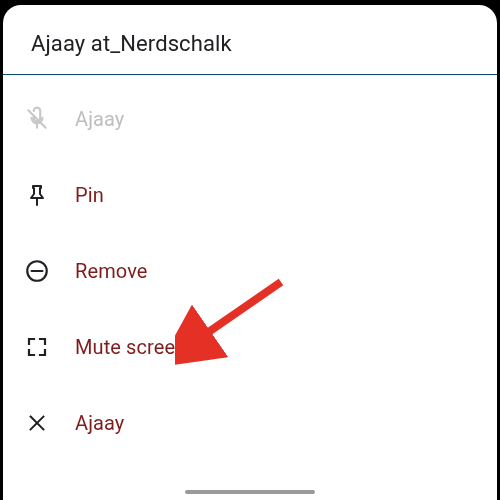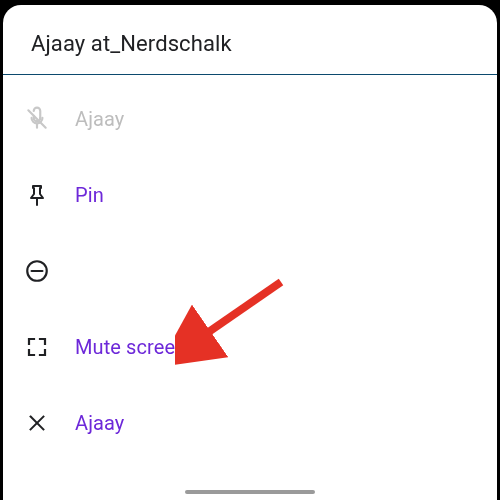--- a/index.html
+++ b/index.html
@@ -47,21 +47,21 @@
       width: 28px;
       height: 28px;
       display: flex;
       align-items: center;
       justify-content: center;
       flex: 0 0 28px;
     }
     .icon-wrap svg { display: block; }
     .menu-label {
       font-size: 20px;
-      color: #6d28d9;
+      color: #7f1d1d;
       margin-left: 24px;
       letter-spacing: 0.1px;
     }
     .disabled .menu-label { color: #bdbdbd; }
     .home-indicator {
       position: absolute;
       bottom: 6px;
       left: 50%;
       transform: translateX(-50%);
       width: 130px;
@@ -109,20 +109,21 @@
       <span class="menu-label">Pin</span>
     </div>
 
     <div class="menu-item">
       <span class="icon-wrap">
         <svg width="26" height="26" viewBox="0 0 24 24" fill="none" stroke="#202124" stroke-width="2" stroke-linecap="round" stroke-linejoin="round">
           <circle cx="12" cy="12" r="9"></circle>
           <line x1="7" y1="12" x2="17" y2="12"></line>
         </svg>
       </span>
+      <span class="menu-label">Remove</span>
     </div>
 
     <div class="menu-item">
       <span class="icon-wrap">
         <svg width="24" height="24" viewBox="0 0 24 24" fill="none" stroke="#202124" stroke-width="2.2" stroke-linecap="square">
           <path d="M4 9 V4 H9"></path>
           <path d="M20 9 V4 H15"></path>
           <path d="M4 15 V20 H9"></path>
           <path d="M20 15 V20 H15"></path>
         </svg>

